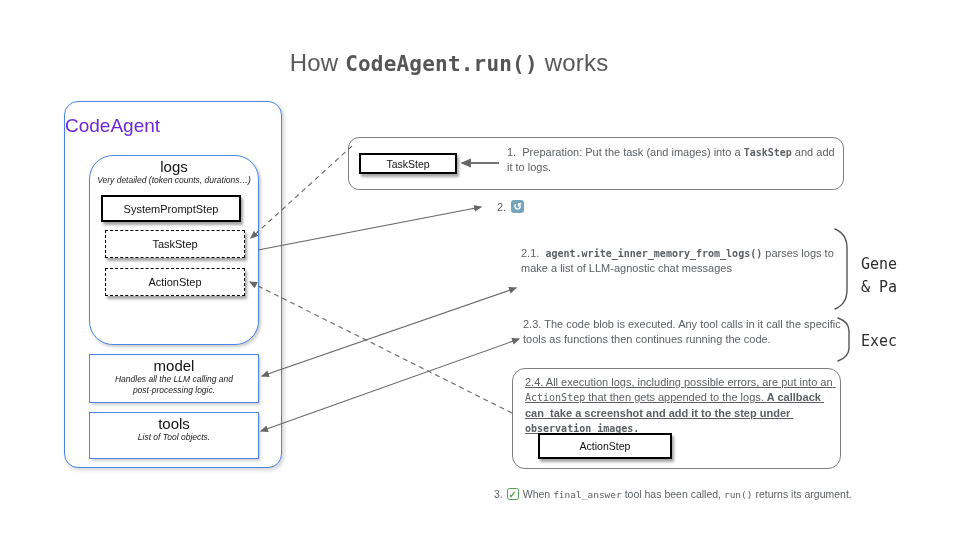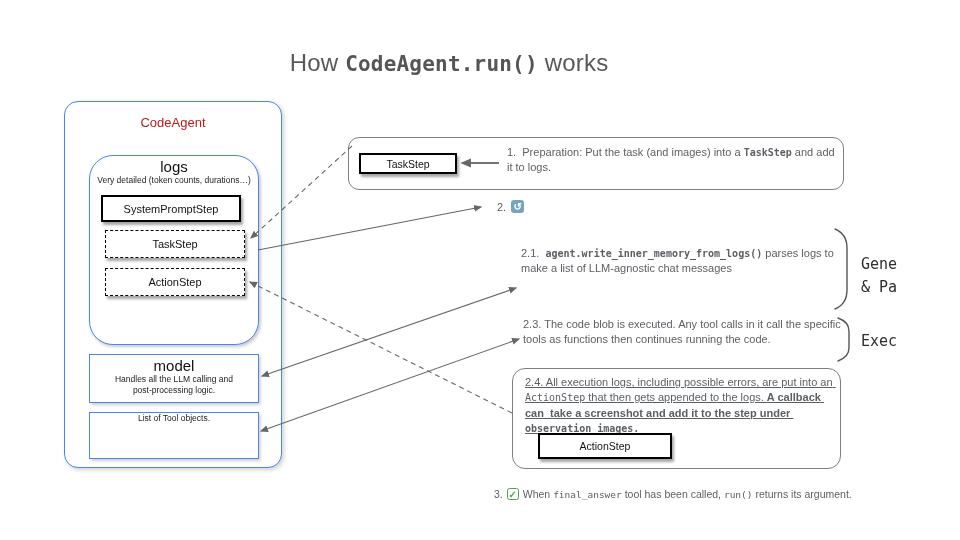--- a/index.html
+++ b/index.html
@@ -12,29 +12,29 @@
   .sans-b { font-weight:bold; }
 
   
   .page-title { position:absolute; top:49px; left:0; width:100%; text-align:center; color:#595959; font-size:24px; letter-spacing:0.2px; }
   .page-title .code { font-family:"DejaVu Sans Mono", monospace; font-weight:bold; font-size:21px; color:#555; }
 
   
   .codeagent-box { position:absolute; left:64px; top:101px; width:218px; height:367px;
     border:1.6px solid #4a86e8; border-radius:14px; background:#fff;
     box-shadow:2px 2px 4px rgba(0,0,0,0.18); }
-  .ca-title { position:absolute; top:13px; left:0; width:100%; text-align:center; font-size:13px; color:#b91c1c; }
+  .ca-title { position:absolute; top:13px; left:0; width:100%; font-size:19px; color:#6d28d9; }
 
   .bluebox { position:absolute; background:#fff; border:1.5px solid #4a86e8; box-shadow:1.5px 2px 3px rgba(0,0,0,0.2); }
   .logs-box  { left:24px; top:53px;  width:170px; height:190px;border-radius:24px; }
   .model-box { left:24px; top:252px; width:170px; height:49px; }
   .tools-box { left:24px; top:310px; width:170px; height:47px; }
 
   .box-title { width:100%; text-align:center; font-size:15px; color:#111; padding-top:2px; }
-  .box-sub { width:100%; text-align:center; font-size:8.5px; color:#222; white-space:pre-line; line-height:1.25; }
+  .box-sub { width:100%; text-align:center; font-size:8.5px; color:#222; white-space:pre-line; line-height:1.25;font-style:italic; }
 
   .chip { position:absolute; background:#fff; display:flex; align-items:center; justify-content:center;
     font-size:11px; color:#111; box-shadow:2px 2.5px 2.5px rgba(0,0,0,0.35); }
   .chip-solid  { border:2px solid #000; }
   .chip-dashed { border:1.5px dashed #000; }
   .chip-sps { left:11px; top:39px;  width:140px; height:27px; }
   .chip-ts  { left:15px; top:74px;  width:140px; height:28px; }
   .chip-as  { left:15px; top:112px; width:140px; height:28px; }
 
   
@@ -89,20 +89,21 @@
       <div class="chip chip-dashed chip-as">ActionStep</div>
     </div>
 
     <div class="bluebox model-box">
       <div class="box-title">model</div>
       <div class="box-sub">Handles all the LLM calling and
 post-processing logic.</div>
     </div>
 
     <div class="bluebox tools-box">
+      <div class="box-title">tools</div>
       <div class="box-sub">List of Tool objects.</div>
     </div>
   </div>
 
   <div class="roundbox box1">
     <div class="chip chip-solid box1-chip">TaskStep</div>
     <div class="rtext box1-text"><span>1.  Preparation: Put the task (and images) into a </span><span class="mono-b">TaskStep</span><span> and add it to logs.</span></div>
   </div>
 
   <div class="step-line step2-line">

